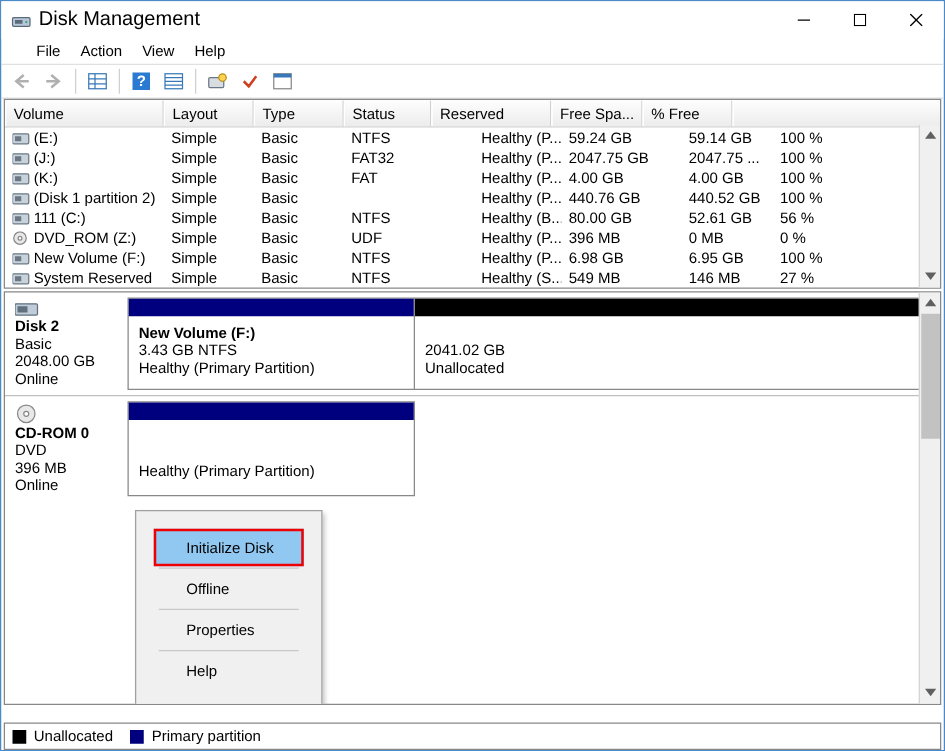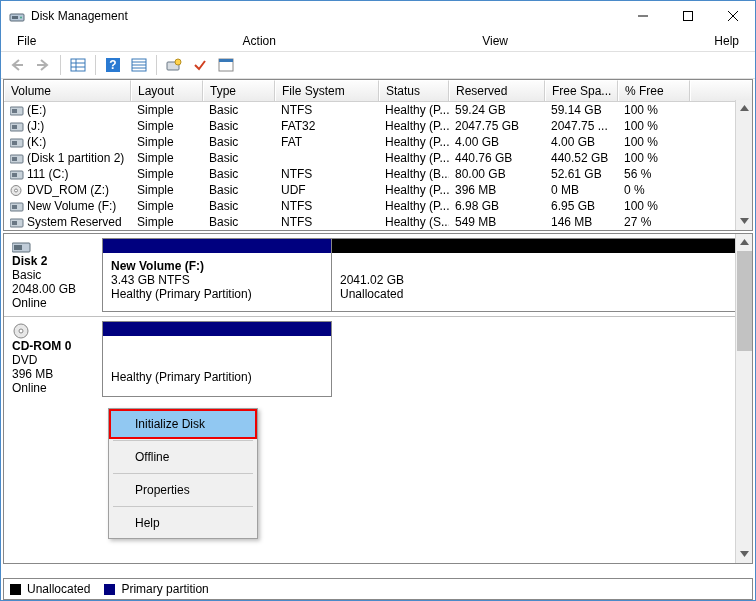--- a/index.html
+++ b/index.html
@@ -1,21 +1,21 @@
 <!DOCTYPE html>
 <html><head>
 <meta charset="utf-8">
 <style>
 * { box-sizing: border-box; margin: 0; padding: 0; font-family: "Segoe UI", Tahoma, sans-serif; font-size: 12px; }
 body { background: #fff; width: 756px; height: 601px; overflow: hidden; border: 1px solid #4a8ac9; }
 .titlebar { height: 30px; display: flex; align-items: center; padding: 0 0 0 8px; background: #fff; }
 .titlebar .icon { width: 16px; height: 16px; margin-right: 6px; }
-.titlebar .title { flex: 1; font-size: 12px; }
+.titlebar .title { flex: 1; font-size: 16px; }
 .tb-btn { width: 45px; height: 29px; display: flex; align-items: center; justify-content: center; }
-.menubar { height: 20px; display: flex; align-items: center; padding: 0 8px; justify-content: space-between; }
+.menubar { height: 20px; display: flex; align-items: center; padding: 0 20px; }
 .menubar span { padding: 2px 8px; }
 .toolbar { height: 28px; display: flex; align-items: center; padding: 2px 4px; border-top: 1px solid #e0e0e0; border-bottom: 1px solid #e0e0e0; gap: 2px; }
 .tool { width: 24px; height: 24px; display: flex; align-items: center; justify-content: center; border: 1px solid transparent; }
 .sep { width: 1px; height: 20px; background: #d0d0d0; margin: 0 3px; }
 .content { display: flex; flex-direction: column; height: calc(601px - 30px - 20px - 28px - 2px); padding: 0 2px; }
 .vol-pane { border: 1px solid #888; position: relative; }
 .vol-header { display: flex; background: #fff; border-bottom: 1px solid #d0d0d0; }
 .vh { padding: 3px 6px; border-right: 1px solid #d0d0d0; border-top: 1px solid #fff; border-left: 1px solid #fff; background: linear-gradient(#fdfdfd,#ececec); white-space: nowrap; overflow: hidden; }
 .vol-body { max-height: 138px; overflow: hidden; }
 .vol-row { display: flex; padding: 1px 0; }
@@ -28,21 +28,21 @@
 .disk-label { width: 94px; padding: 2px 4px; }
 .disk-label b { font-weight: bold; }
 .disk-parts { flex: 1; display: flex; gap: 0; }
 .part { border: 1px solid #888; background: #fff; display: flex; flex-direction: column; }
 .part-top { height: 14px; }
 .pt-blue { background: #00007f; }
 .pt-black { background: #000; }
 .part-body { padding: 6px 8px; flex: 1; }
 .legend { height: 22px; border: 1px solid #888; margin-top: 2px; display: flex; align-items: center; padding: 0 6px; gap: 6px; }
 .sw { width: 11px; height: 11px; display: inline-block; }
-.context-menu { position: absolute; background: #f0f0f0; border: 1px solid #a0a0a0; box-shadow: 2px 2px 4px rgba(0,0,0,0.25); z-index: 100; padding: 2px; }
+.context-menu { position: absolute; background: #f0f0f0; border: 1px solid #a0a0a0; box-shadow: 2px 2px 4px rgba(0,0,0,0.25); z-index: 100; padding: 16px; }
 .cm-item { padding: 6px 24px 6px 24px; white-space: nowrap; }
 .cm-item.hl { background: #91c8f2; border: 2px solid #e00; margin: -2px; padding: 6px 24px 6px 24px; }
 .cm-sep { height: 1px; background: #c8c8c8; margin: 3px 2px; }
 svg { display: block; }
 </style>
 </head>
 <body>
 
 <div class="titlebar">
   <span class="icon">
@@ -135,21 +135,20 @@
     </div>
 </div>
 
 <div class="content">
 
   <div class="vol-pane">
     <div class="vol-header">
       <div class="vh c0">Volume</div>
       <div class="vh c1">Layout</div>
       <div class="vh c2">Type</div>
-      <div class="vh c3">File System</div>
       <div class="vh c4">Status</div>
       <div class="vh c5">Reserved</div>
       <div class="vh c6">Free Spa...</div>
       <div class="vh c7">% Free</div>
       <div class="vh" style="flex:1;border-right:none"></div>
     </div>
     <div class="vol-body" id="vol-body">
         <div class="vol-row">
           <div class="vc c0"><span class="vicon"><svg width="14" height="11">
                 <rect x="0" y="2" width="13" height="8" rx="1" fill="#c8d2da" stroke="#6a7885"></rect>

